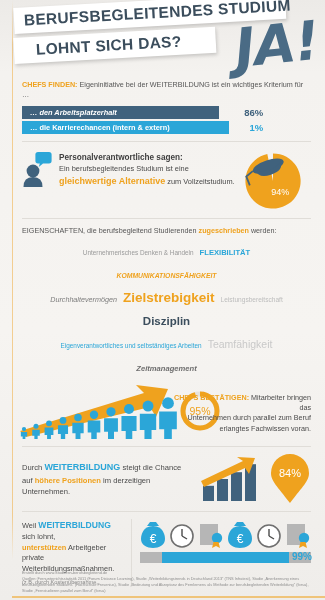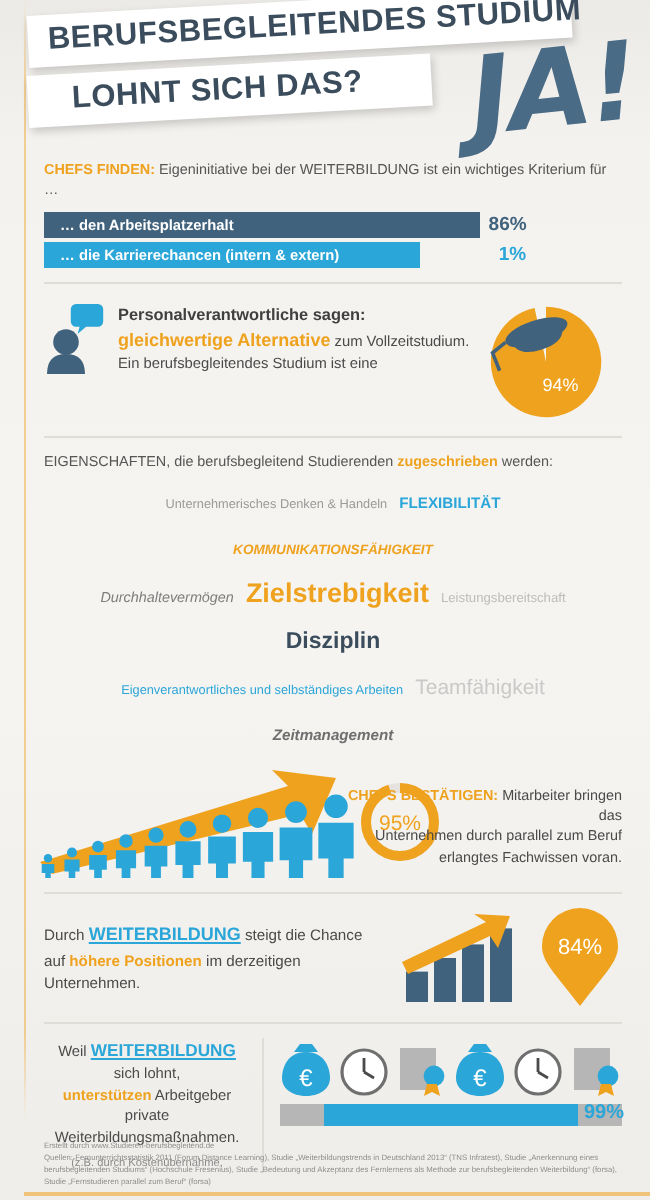--- a/index.html
+++ b/index.html
@@ -33,21 +33,21 @@
   .ja{
     position:absolute;right:6px;top:18px;
     font-size:54px;font-weight:700;font-style:italic;color:#4a6b85;
     font-family:"DejaVu Sans",sans-serif;line-height:1;
     transform:rotate(-6deg);letter-spacing:-1px;
   }
   
   .sect{position:relative;padding:0 14px 0 22px;}
   .lead{font-size:7.2px;line-height:1.35;color:#555;}
   .or{color:#efa21e;font-weight:700;}
-  .bl{color:#2ba6d8;font-weight:700;text-decoration:underline;}
+  .bl{color:#2ba6d8;font-weight:700;}
   hr.sep{border:0;border-top:1px solid #e0ddd8;margin:7px 14px 7px 22px;}
   
   .bars{margin:7px 0 0 0;position:relative;}
   .barrow{position:relative;height:13px;margin-bottom:2px;}
   .bar{height:13px;display:flex;align-items:center;padding-left:8px;
        font-size:7.4px;color:#fff;font-weight:600;white-space:nowrap;box-sizing:border-box;}
   .bpct{position:absolute;top:1px;font-size:9.5px;font-weight:700;}
   
   .prow{display:flex;align-items:center;gap:7px;margin-top:3px;}
   .ptxt{font-size:7.4px;line-height:1.42;color:#4a4a4a;padding-top:3px;}
@@ -55,21 +55,21 @@
   .pie94{position:absolute;right:22px;top:2px;width:60px;height:60px;}
   
   .cloud{text-align:center;line-height:1.45;padding:2px 6px 0 6px;}
   .cloud span{margin:0 3px;display:inline-block;white-space:nowrap;}
   
   .people{position:relative;height:62px;}
   
   .wb{display:flex;align-items:center;gap:6px;}
   .wbtxt{font-size:7.6px;line-height:1.5;flex:1;}
   
-  .emp{display:flex;gap:8px;align-items:flex-start;text-align:center;}
+  .emp{display:flex;gap:8px;align-items:flex-start;}
   .empl{width:118px;font-size:7.4px;line-height:1.45;border-right:1px solid #e0ddd8;padding-right:6px;}
   .empsmall{font-size:5.6px;color:#8b8b8b;line-height:1.3;margin-top:4px;}
   .empr{flex:1;position:relative;}
   .iconrow{display:flex;gap:3px;align-items:flex-end;height:30px;}
   .prog{position:relative;height:11px;margin-top:3px;display:flex;align-items:center;}
   .prog .pbg{position:absolute;left:0;top:0;height:11px;width:100%;background:#b6b6b6;}
   .prog .pfg{position:absolute;left:13%;top:0;height:11px;width:74%;background:#2ba6d8;}
   .prog .ppct{position:absolute;right:-1px;top:-1px;font-size:10px;font-weight:700;color:#2ba6d8;}
   
   .foot{position:absolute;left:22px;right:10px;bottom:6px;
@@ -88,46 +88,46 @@
     <div class="ja">JA!</div>
   </div>
 
   <div class="sect">
     <div class="lead">
       <span class="or">CHEFS FINDEN:</span>
       <span>Eigeninitiative bei der WEITERBILDUNG ist ein wichtiges Kriterium für …</span>
     </div>
     <div class="bars" id="bars">
         <div class="barrow">
-          <div class="bar" style="width: 218px; background: rgb(64, 98, 125);">… den Arbeitsplatzerhalt</div>
+          <div class="bar" style="width: 197px; background: rgb(64, 98, 125); font-style: italic;">… den Arbeitsplatzerhalt</div>
           <div class="bpct" style="left: 222.3px; color: rgb(64, 98, 125);">86%</div>
         </div>
         <div class="barrow">
-          <div class="bar" style="width: 188px; background: rgb(43, 166, 216);">… die Karrierechancen (intern &amp; extern)</div>
+          <div class="bar" style="width: 207px; background: rgb(43, 166, 216);">… die Karrierechancen (intern &amp; extern)</div>
           <div class="bpct" style="left: 227.4px; color: rgb(43, 166, 216);">1%</div>
         </div>
       </div>
   </div>
 
   <hr class="sep">
 
   <div class="sect" style="position:relative;height:62px;">
     <div class="prow">
       <svg width="30" height="38" viewBox="0 0 30 38">
         <circle cx="11" cy="22" r="6.4" fill="#40627d"></circle>
         <path d="M1.5 38 q0-10 9.5-10 q9.5 0 9.5 10 z" fill="#40627d"></path>
         <path d="M16 3 h11 a2.6 2.6 0 0 1 2.6 2.6 v6.2 a2.6 2.6 0 0 1 -2.6 2.6 h-6 l-4.2 3.6 1-3.6 h-1.8 a2.6 2.6 0 0 1 -2.6 -2.6 v-6.2 a2.6 2.6 0 0 1 2.6 -2.6 z" fill="#2ba6d8"></path>
       </svg>
       <div class="ptxt">
         <div class="t1">Personalverantwortliche sagen:</div>
+        <div>Ein berufsbegleitendes Studium ist eine</div>
         <div>
           <span class="or" style="font-size:9px;">gleichwertige Alternative</span>
           <span>zum Vollzeitstudium.</span>
         </div>
-        <div>Ein berufsbegleitendes Studium ist eine</div>
       </div>
     </div>
     <svg class="pie94" viewBox="0 0 100 100">
       <path d="M50 50 L50 4 A46 46 0 1 1 40.5 5 Z" fill="#efa21e"></path>
       <g transform="translate(50,50) rotate(-18)">
         <ellipse cx="0" cy="-26" rx="27" ry="10" fill="#40627d"></ellipse>
         <path d="M-22 -26 q22 14 44 0 q0 15 -22 15 q-22 0 -22 -15 z" fill="#40627d"></path>
         <path d="M-27 -26 l-13 5 l1 16" stroke="#40627d" stroke-width="3" fill="none"></path>
       </g>
       <text x="62" y="74" font-family="Liberation Sans, sans-serif" font-size="15" fill="#ffffff" text-anchor="middle">94%</text>

